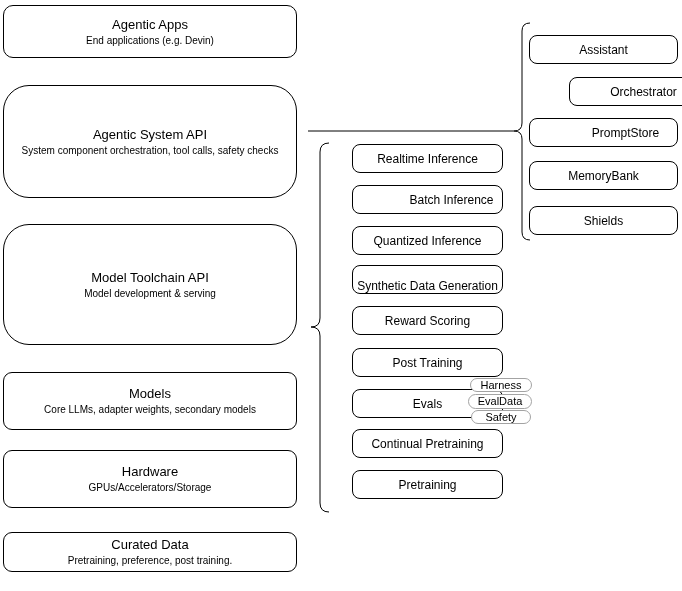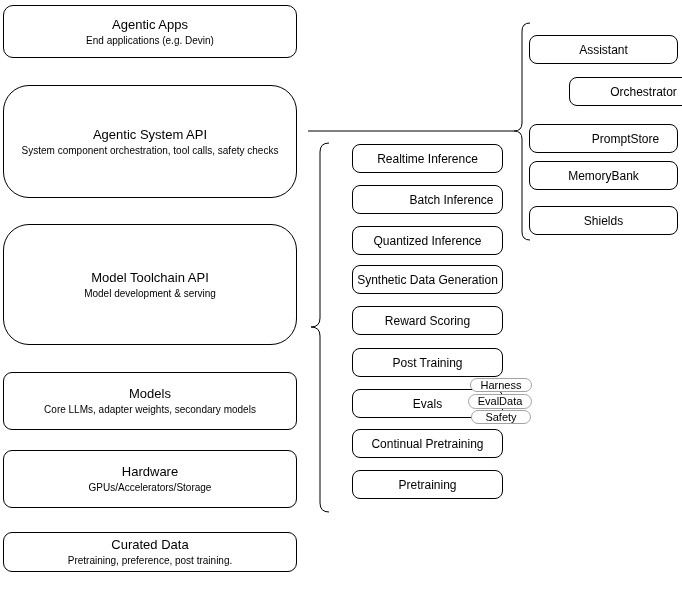--- a/index.html
+++ b/index.html
@@ -121,21 +121,21 @@
 
   <div class="box mid-box" style="top:144px;">
     <span>Realtime Inference</span>
   </div>
   <div class="box mid-box" style="top:185px;padding-left:48px;">
     <span>Batch Inference</span>
   </div>
   <div class="box mid-box" style="top:226px;">
     <span>Quantized Inference</span>
   </div>
-  <div class="box mid-box" style="top:265px;">
+  <div class="box mid-box" style="top:265px;justify-content:flex-end;">
     <span>Synthetic Data Generation</span>
   </div>
   <div class="box mid-box" style="top:306px;">
     <span>Reward Scoring</span>
   </div>
   <div class="box mid-box" style="top:348px;">
     <span>Post Training</span>
   </div>
   <div class="box mid-box" style="top:389px;">
     <span>Evals</span>
@@ -156,21 +156,21 @@
   <div class="pill" style="left:471px;top:410px;width:60px;height:14px;">
     <span>Safety</span>
   </div>
 
   <div class="box right-box" style="top:35px;">
     <span>Assistant</span>
   </div>
   <div class="box right-box" style="top:77px;margin-left:40px;">
     <span>Orchestrator</span>
   </div>
-  <div class="box right-box" style="top:124px;padding-left:44px;">
+  <div class="box right-box" style="top:118px;padding-left:44px;">
     <span>PromptStore</span>
   </div>
   <div class="box right-box" style="top:161px;">
     <span>MemoryBank</span>
   </div>
   <div class="box right-box" style="top:206px;">
     <span>Shields</span>
   </div>
 
 </div>

